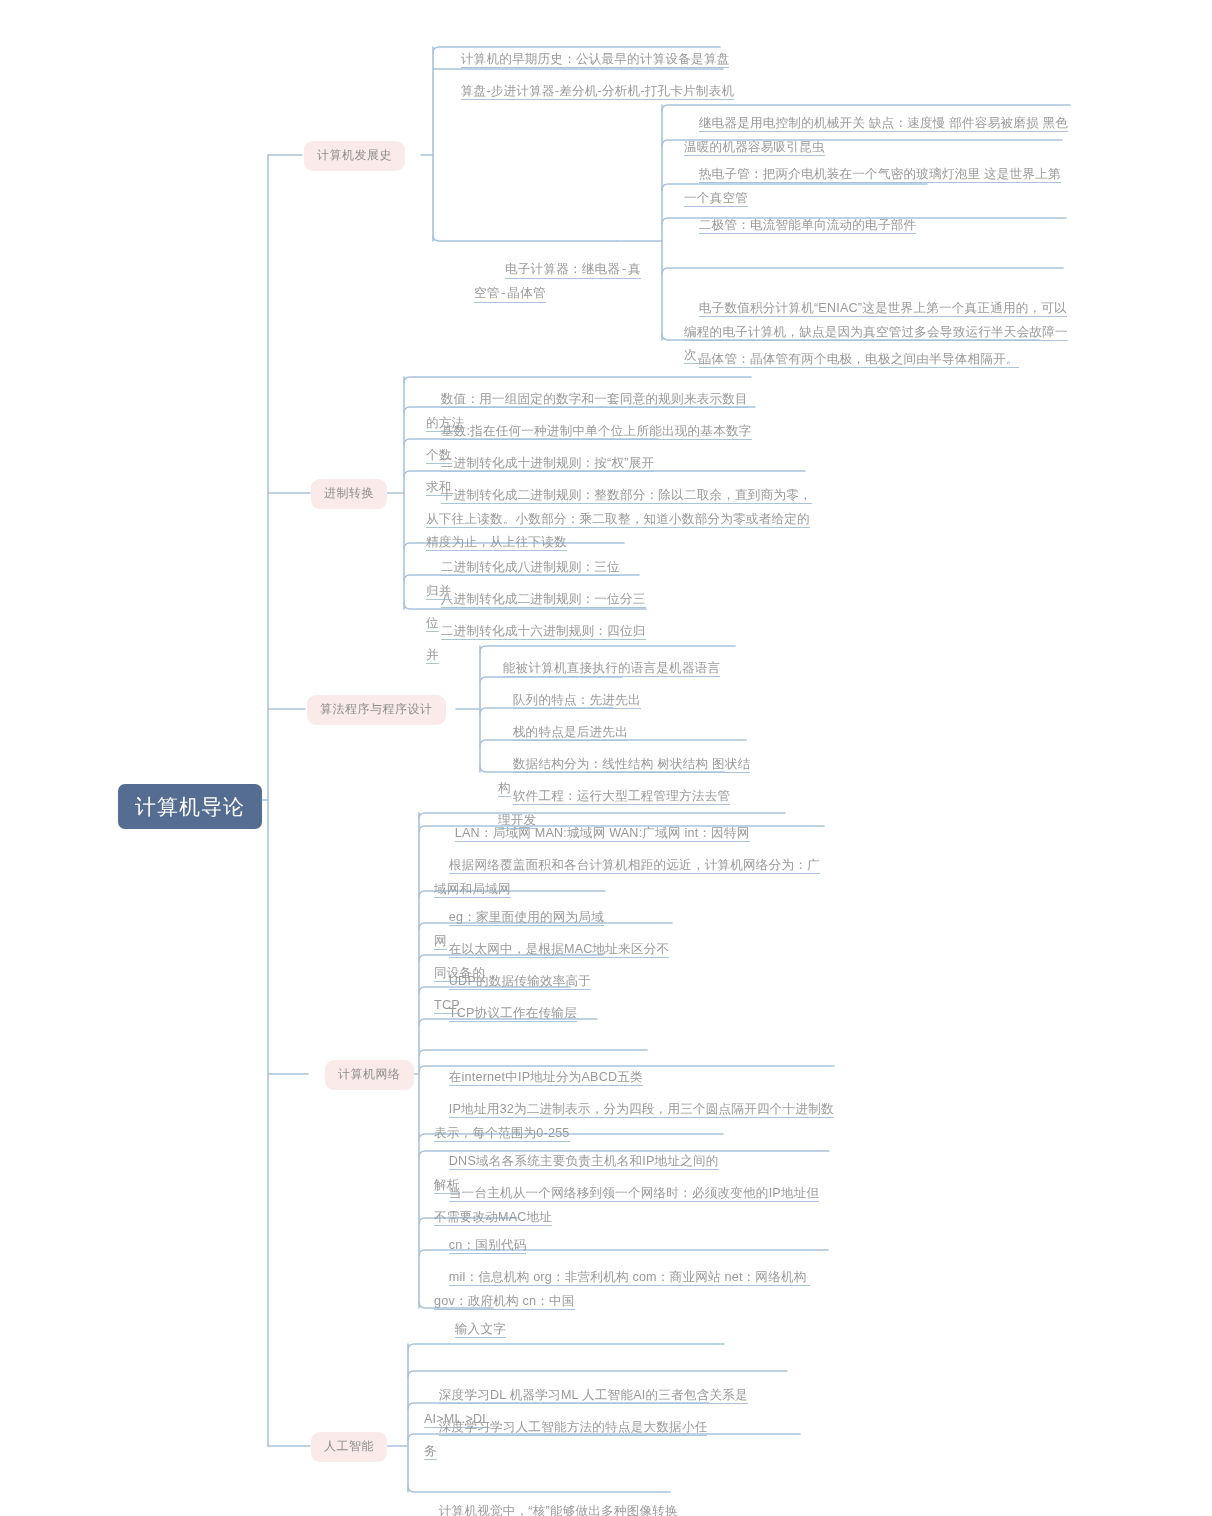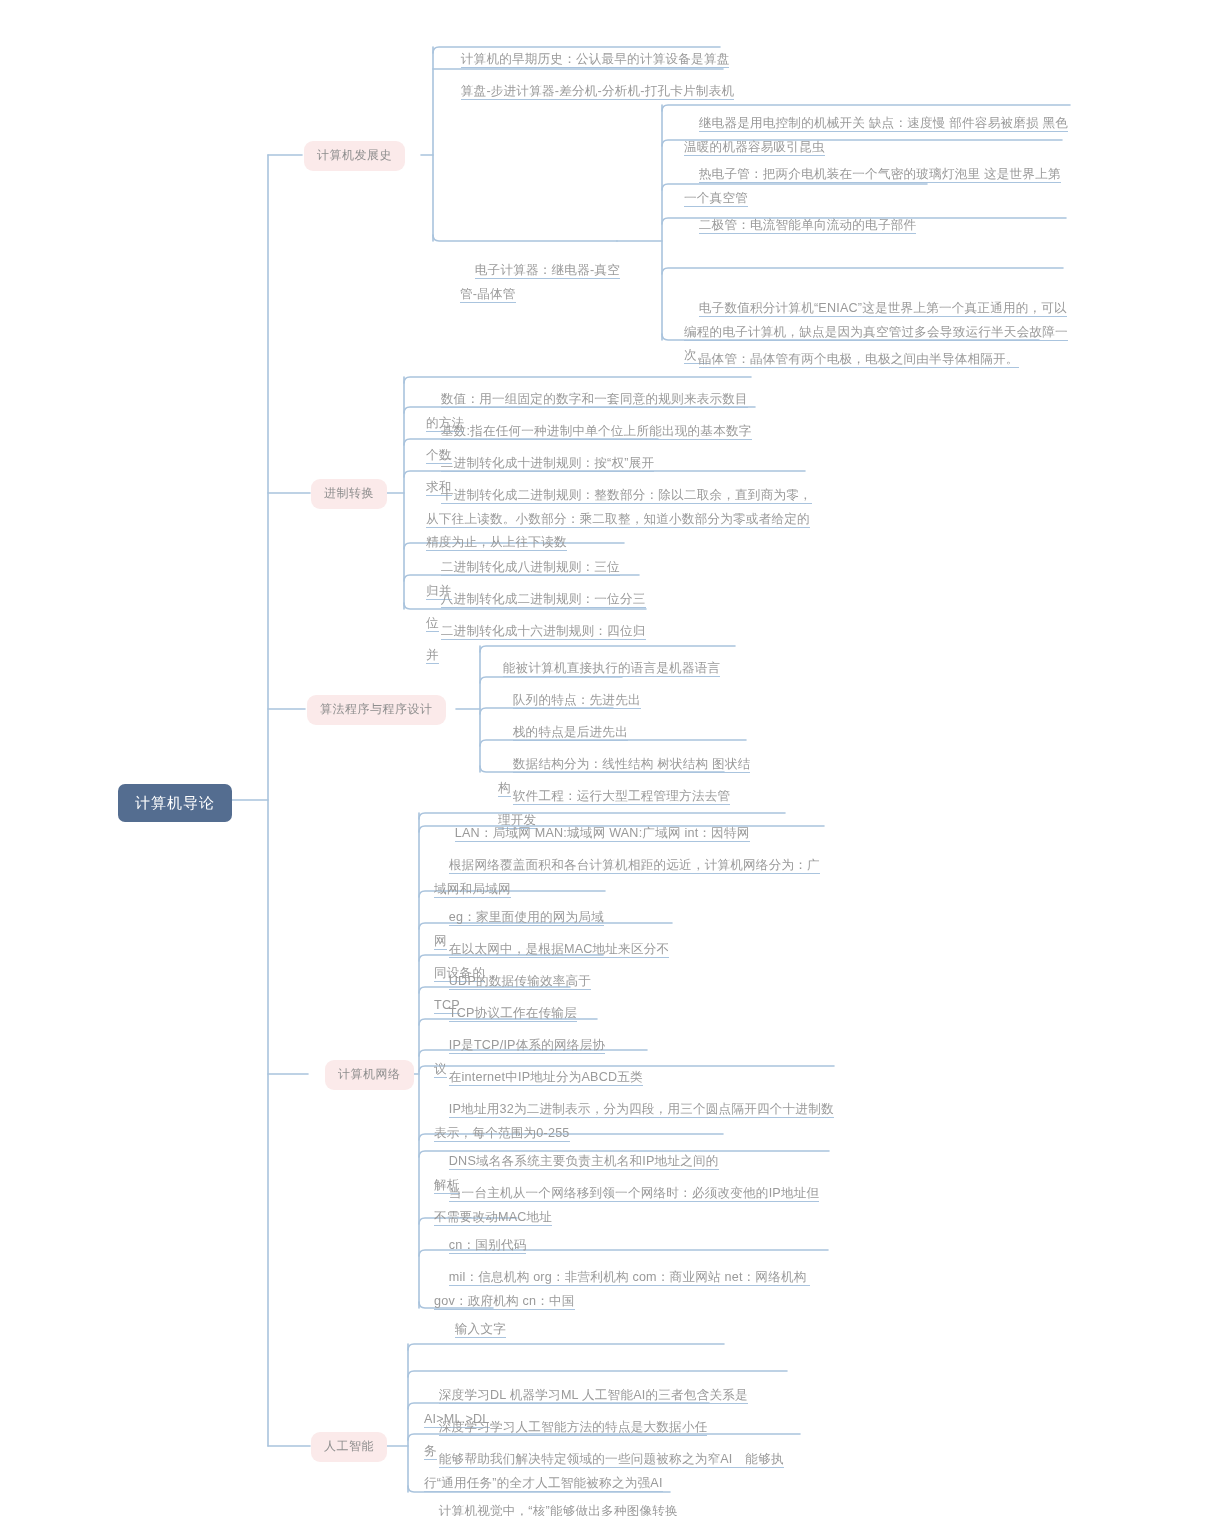--- a/index.html
+++ b/index.html
@@ -21,21 +21,21 @@
   .node {
     position: absolute;
     white-space: pre-wrap;
     word-break: break-word;
   }
   
   .root {
     background: #546d90;
     color: #ffffff;
     border-radius: 7px;
-    font-size: 15px;
+    font-size: 21px;
     letter-spacing: 1px;
     padding: 9px 17px;
     line-height: 1.3;
     text-align: center;
   }
   
   .branch {
     background: #fbeaea;
     color: #8e8e8e;
     border-radius: 9px;
@@ -142,21 +142,21 @@
   <div class="node branch" style="left:304px; top:141px;">计算机发展史</div>
   <div class="node branch" style="left:311px; top:479px;">进制转换</div>
   <div class="node branch" style="left:307px; top:695px;">算法程序与程序设计</div>
   <div class="node branch" style="left:325px; top:1060px;">计算机网络</div>
   <div class="node branch" style="left:311px; top:1432px;">人工智能</div>
 
   <div class="node leaf" style="left:444px; top:24px; width:300px;">
     <span class="ul">计算机的早期历史：公认最早的计算设备是算盘</span></div>
   <div class="node leaf" style="left:444px; top:56px; width:300px;">
     <span class="ul">算盘-步进计算器-差分机-分析机-打孔卡片制表机</span></div>
-  <div class="node leaf" style="left:458px; top:235px; width:180px;">
+  <div class="node leaf" style="left:472px; top:235px; width:180px;font-family:Liberation Mono, monospace;">
     <span class="ul">电子计算器：继电器-真空管-晶体管</span></div>
 
   <div class="node leaf" style="left:682px; top:88px; width:392px;">
     <span class="ul">继电器是用电控制的机械开关 缺点：速度慢 部件容易被磨损 黑色温暖的机器容易吸引昆虫</span></div>
   <div class="node leaf" style="left:682px; top:139px; width:384px;">
     <span class="ul">热电子管：把两介电机装在一个气密的玻璃灯泡里 这是世界上第一个真空管</span></div>
   <div class="node leaf" style="left:682px; top:190px; width:250px;">
     <span class="ul">二极管：电流智能单向流动的电子部件</span></div>
   <div class="node leaf" style="left:682px; top:273px; width:388px;">
     <span class="ul">电子数值积分计算机“ENIAC”这是世界上第一个真正通用的，可以编程的电子计算机，缺点是因为真空管过多会导致运行半天会故障一次。</span></div>
@@ -194,39 +194,35 @@
   <div class="node leaf" style="left:432px; top:830px; width:396px;">
     <span class="ul">根据网络覆盖面积和各台计算机相距的远近，计算机网络分为：广域网和局域网</span></div>
   <div class="node leaf" style="left:432px; top:882px; width:182px;">
     <span class="ul">eg：家里面使用的网为局域网</span></div>
   <div class="node leaf" style="left:432px; top:914px; width:250px;">
     <span class="ul">在以太网中，是根据MAC地址来区分不同设备的</span></div>
   <div class="node leaf" style="left:432px; top:946px; width:180px;">
     <span class="ul">UDP的数据传输效率高于TCP</span></div>
   <div class="node leaf" style="left:432px; top:978px; width:150px;">
     <span class="ul">TCP协议工作在传输层</span></div>
-  <div class="node leaf" style="left:432px; top:1010px; width:176px;">
-    <span class="ul">IP是TCP/IP体系的网络层协议</span></div>
   <div class="node leaf" style="left:432px; top:1042px; width:226px;">
     <span class="ul">在internet中IP地址分为ABCD五类</span></div>
   <div class="node leaf" style="left:432px; top:1074px; width:404px;">
     <span class="ul">IP地址用32为二进制表示，分为四段，用三个圆点隔开四个十进制数表示，每个范围为0-255</span></div>
   <div class="node leaf" style="left:432px; top:1126px; width:300px;">
     <span class="ul">DNS域名各系统主要负责主机名和IP地址之间的解析</span></div>
   <div class="node leaf" style="left:432px; top:1158px; width:400px;">
     <span class="ul">当一台主机从一个网络移到领一个网络时：必须改变他的IP地址但不需要改动MAC地址</span></div>
   <div class="node leaf" style="left:432px; top:1210px; width:110px;">
     <span class="ul">cn：国别代码</span></div>
   <div class="node leaf" style="left:432px; top:1242px; width:398px;">
     <span class="ul">mil：信息机构 org：非营利机构 com：商业网站 net：网络机构 gov：政府机构 cn：中国</span></div>
   <div class="node leaf" style="left:438px; top:1294px; width:90px;">
     <span class="ul">输入文字</span></div>
 
   <div class="node leaf" style="left:422px; top:1360px; width:376px;">
     <span class="ul">深度学习DL 机器学习ML 人工智能AI的三者包含关系是AI&gt;ML.&gt;DL</span></div>
   <div class="node leaf" style="left:422px; top:1392px; width:300px;">
     <span class="ul">深度学习学习人工智能方法的特点是大数据小任务</span></div>
-  <div class="node leaf" style="left:422px; top:1424px; width:388px;">
-    <span class="ul">能够帮助我们解决特定领域的一些问题被称之为窄AI　能够执行“通用任务”的全才人工智能被称之为强AI</span></div>
   <div class="node leaf" style="left:422px; top:1476px; width:260px;">
     <span class="ul">计算机视觉中，“核”能够做出多种图像转换</span></div>
 
 </div>
 
 </body></html>

